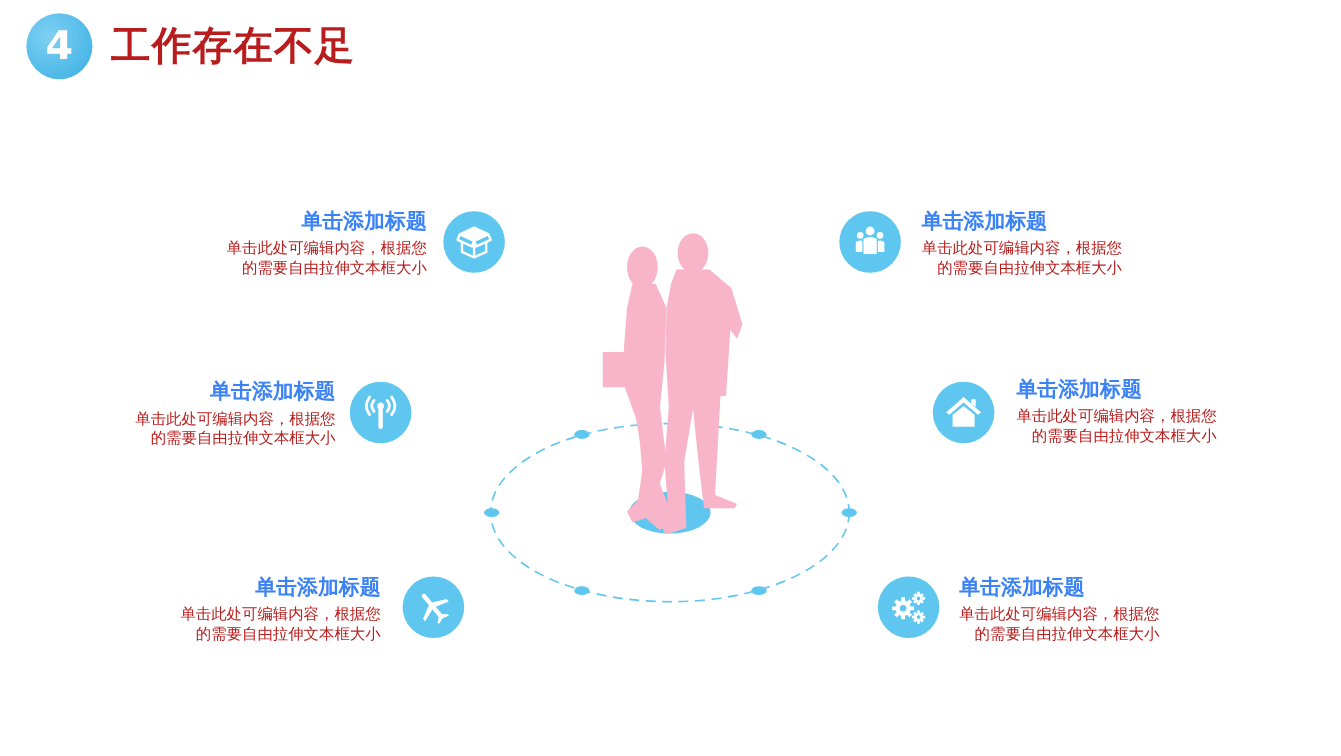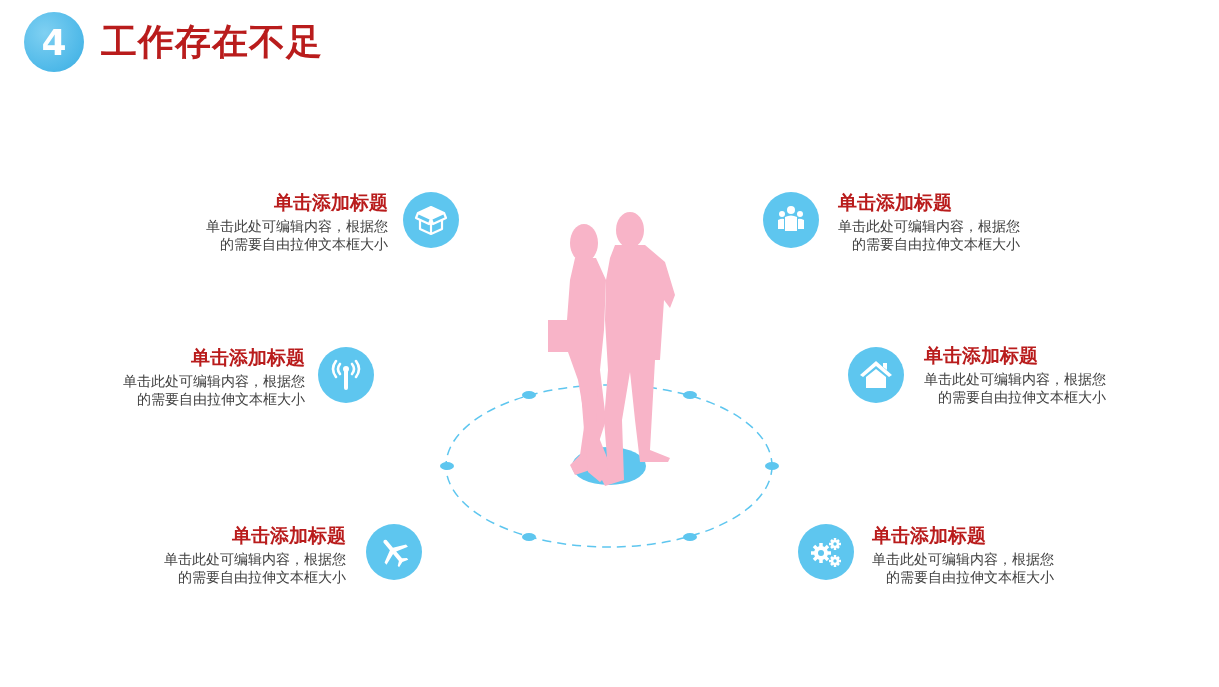--- a/index.html
+++ b/index.html
@@ -3,22 +3,22 @@
 <meta charset="utf-8">
 <style>
   html, body { margin:0; padding:0; }
   body { width:1219px; height:687px; background:#ffffff; position:relative; overflow:hidden;
          font-family:"DejaVu Sans", "Liberation Sans", sans-serif; }
   .badge { position:absolute; left:24px; top:12px; width:60px; height:60px; border-radius:50%;
            background: radial-gradient(circle at 35% 35%, #7fd0f2, #4db8e8 70%, #3aa9dd);
            color:#fff; font-weight:bold; font-size:36px; display:flex; align-items:center; justify-content:center; }
   .page-title { position:absolute; left:101px; top:18px; font-size:36px; font-weight:bold; color:#b91c1c; letter-spacing:1px; }
   .item { position:absolute; }
-  .item .t { font-size:19px; font-weight:bold; color:#b91c1c; line-height:24px; }
-  .item .d { font-size:14px; color:#404040; line-height:18px; margin-top:3px;text-align:right; }
+  .item .t { font-size:19px; font-weight:bold; color:#3b82f6; line-height:24px;font-family:Liberation Mono, monospace; }
+  .item .d { font-size:14px; color:#b91c1c; line-height:18px; margin-top:3px;text-align:right; }
   .item.left { text-align:right; }
   .item.right { text-align:left; }
   .icon { position:absolute; width:56px; height:56px; border-radius:50%; background:#5ec6ef;
           display:flex; align-items:center; justify-content:center; }
   .icon svg { width:34px; height:34px; }
   .stage { position:absolute; left:0; top:0; width:1219px; height:687px; pointer-events:none; }
 </style>
 </head>
 <body>
 

